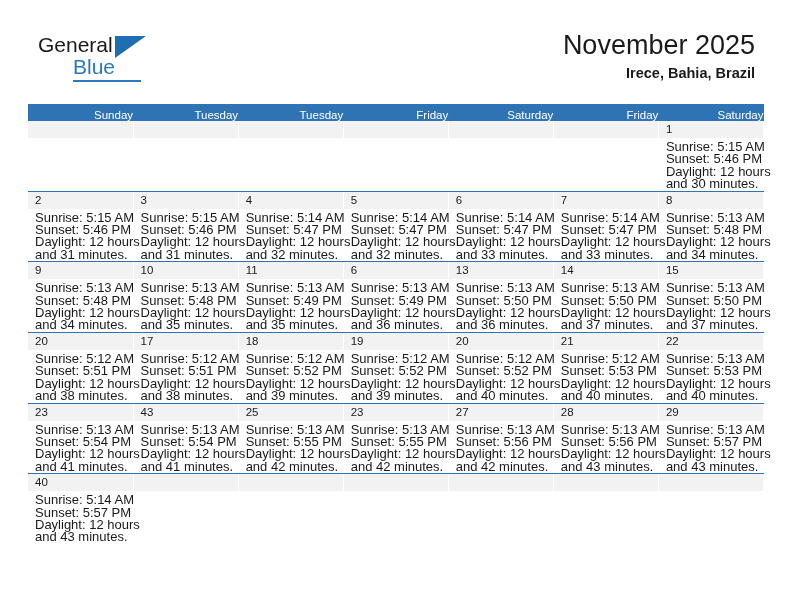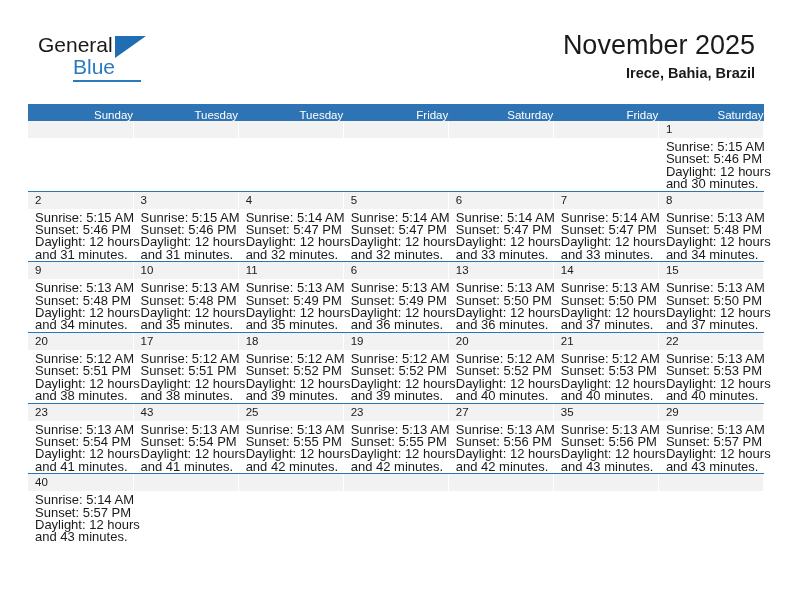--- a/index.html
+++ b/index.html
@@ -458,21 +458,21 @@
           <td>
             <div class="daynum-band">27</div>
             <div class="cell-body">
               <div>Sunrise: 5:13 AM</div>
               <div>Sunset: 5:56 PM</div>
               <div>Daylight: 12 hours</div>
               <div>and 42 minutes.</div>
             </div>
           </td>
           <td>
-            <div class="daynum-band">35</div>
+            <div class="daynum-band">28</div>
             <div class="cell-body">
               <div>Sunrise: 5:13 AM</div>
               <div>Sunset: 5:56 PM</div>
               <div>Daylight: 12 hours</div>
               <div>and 43 minutes.</div>
             </div>
           </td>
           <td>
             <div class="daynum-band">29</div>
             <div class="cell-body">

